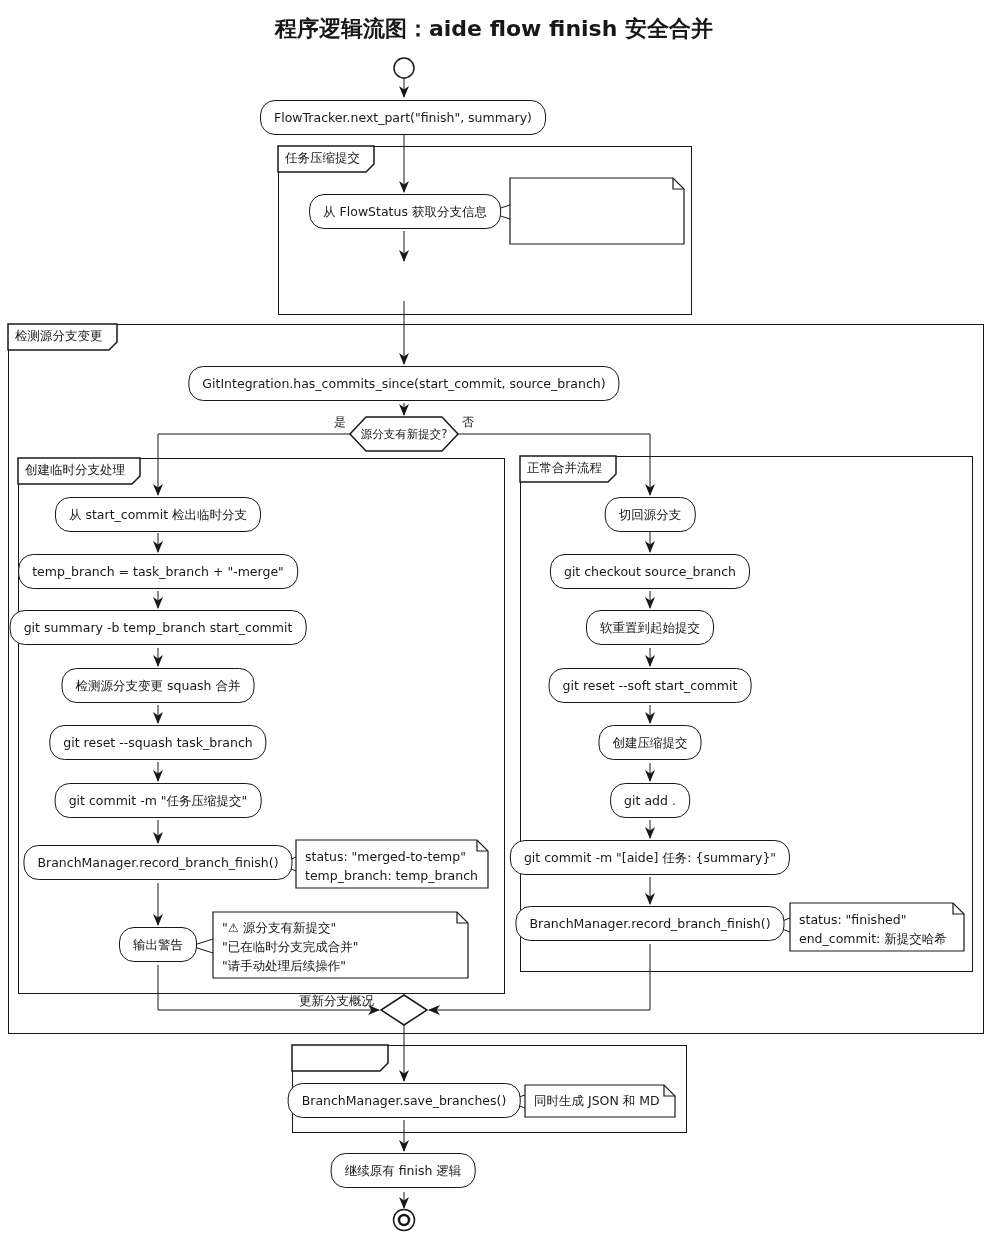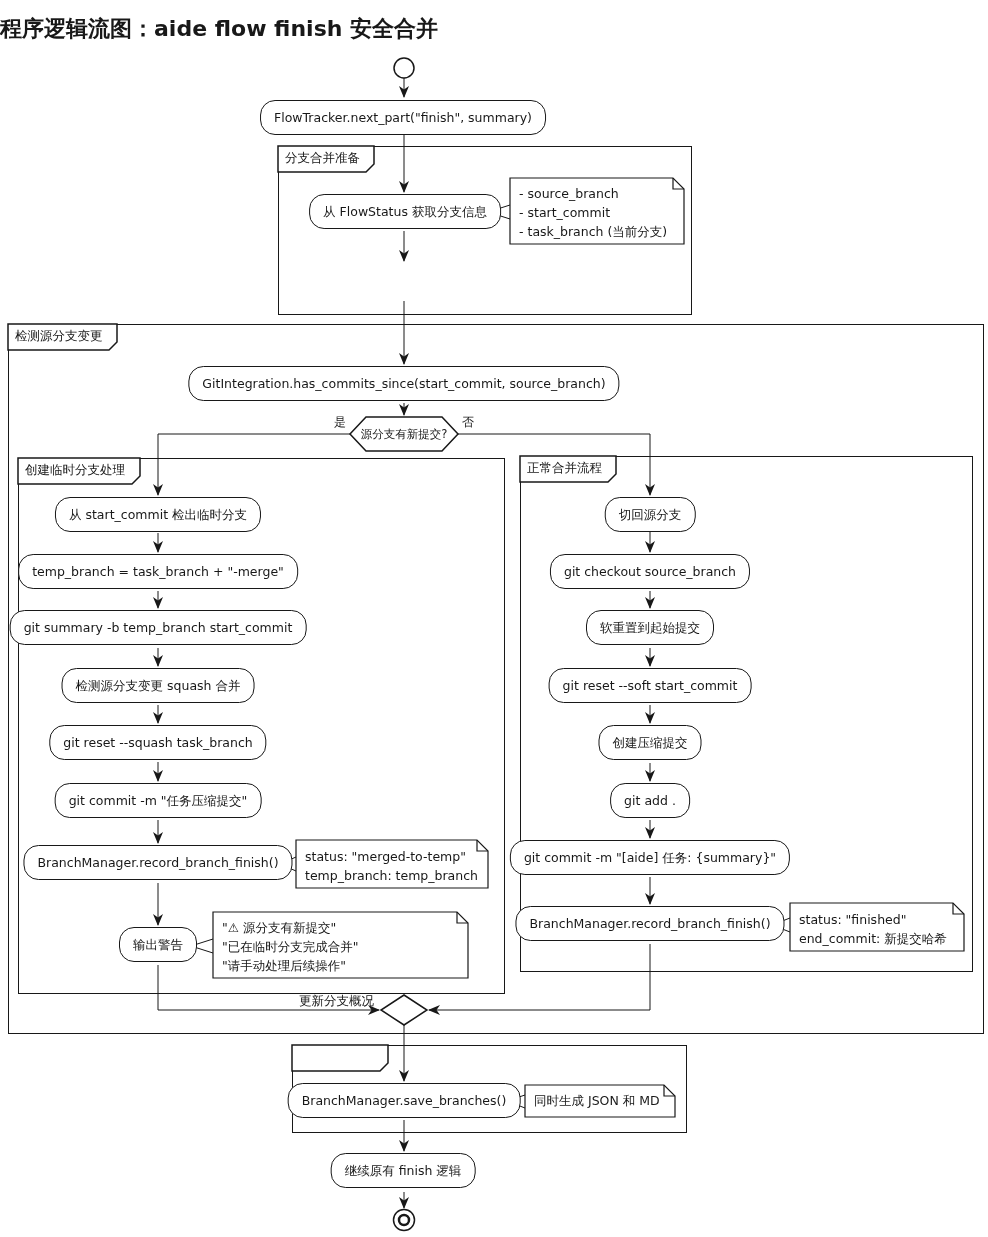--- a/index.html
+++ b/index.html
@@ -1,18 +1,18 @@
 <!DOCTYPE html>
 <html><head>
 <meta charset="utf-8">
 <style>
   html,body{margin:0;padding:0;background:#fff;}
   #canvas{position:relative;width:988px;height:1237px;background:#fff;overflow:hidden;
           font-family:"DejaVu Sans","Liberation Sans",sans-serif;color:#181818;}
-  #title{position:absolute;left:0;top:14px;width:988px;
+  #title{position:absolute;left:0;top:14px;width:988px;text-align:center;
          font-size:22px;font-weight:bold;z-index:4;}
   .partition{position:absolute;border:1.5px solid #181818;background:transparent;z-index:1;}
   #wires{position:absolute;left:0;top:0;z-index:2;}
   .node{position:absolute;transform:translateX(-50%);white-space:nowrap;background:#fff;
         border:1.5px solid #181818;border-radius:15px;padding:9px 13px;font-size:12.5px;
         line-height:15px;text-align:center;z-index:3;}
   .tab-label{position:absolute;font-size:12.5px;line-height:16px;z-index:3;white-space:nowrap;}
   .note-text{position:absolute;font-size:12.5px;line-height:19px;padding:4px 9px;
              box-sizing:border-box;z-index:3;white-space:nowrap;}
   .hex-label{position:absolute;left:350px;top:417px;width:108px;height:34px;z-index:3;
@@ -103,21 +103,21 @@
     </g>
 
     <polygon points="350,434 366,417 442,417 458,434 442,451 366,451" fill="#ffffff" stroke="#181818" stroke-width="1.5"></polygon>
     <polygon points="404,995 427,1010 404,1025 381,1010" fill="#ffffff" stroke="#181818" stroke-width="1.5"></polygon>
 
     <circle cx="404" cy="68" r="10" fill="#ffffff" stroke="#181818" stroke-width="1.5"></circle>
     <circle cx="404" cy="1220" r="10.5" fill="#ffffff" stroke="#181818" stroke-width="1.5"></circle>
     <circle cx="404" cy="1220" r="5" fill="#ffffff" stroke="#181818" stroke-width="2.5"></circle>
   </svg>
 
-  <div class="tab-label" style="left:285px;top:150px;">分支合并准备</div>
+  <div class="tab-label" style="left:285px;top:150px;">任务压缩提交</div>
   <div class="tab-label" style="left:15px;top:328px;">检测源分支变更</div>
   <div class="tab-label" style="left:25px;top:462px;">创建临时分支处理</div>
   <div class="tab-label" style="left:527px;top:460px;">正常合并流程</div>
   <div class="tab-label" style="left:299px;top:993px;">更新分支概况</div>
 
   <div class="node" style="left:403px;top:100px;">FlowTracker.next_part("finish", summary)</div>
   <div class="node" style="left:405px;top:194px;">从 FlowStatus 获取分支信息</div>
   <div class="node" style="left:404px;top:366px;">GitIntegration.has_commits_since(start_commit, source_branch)</div>
 
   <div class="hex-label">源分支有新提交?</div>
@@ -138,25 +138,20 @@
   <div class="node" style="left:650px;top:610px;">软重置到起始提交</div>
   <div class="node" style="left:650px;top:668px;">git reset --soft start_commit</div>
   <div class="node" style="left:650px;top:725px;">创建压缩提交</div>
   <div class="node" style="left:650px;top:783px;">git add .</div>
   <div class="node" style="left:650px;top:840px;">git commit -m "[aide] 任务: {summary}"</div>
   <div class="node" style="left:650px;top:906px;">BranchManager.record_branch_finish()</div>
 
   <div class="node" style="left:404px;top:1083px;border-radius:15px;">BranchManager.save_branches()</div>
   <div class="node" style="left:403px;top:1153px;">继续原有 finish 逻辑</div>
 
-  <div class="note-text" style="left:510px;top:180px;width:174px;">
-    <div>- source_branch</div>
-    <div>- start_commit</div>
-    <div>- task_branch (当前分支)</div>
-  </div>
   <div class="note-text" style="left:296px;top:843px;width:192px;">
     <div>status: "merged-to-temp"</div>
     <div>temp_branch: temp_branch</div>
   </div>
   <div class="note-text" style="left:213px;top:914px;width:255px;">
     <div>"⚠ 源分支有新提交"</div>
     <div>"已在临时分支完成合并"</div>
     <div>"请手动处理后续操作"</div>
   </div>
   <div class="note-text" style="left:790px;top:906px;width:174px;">

